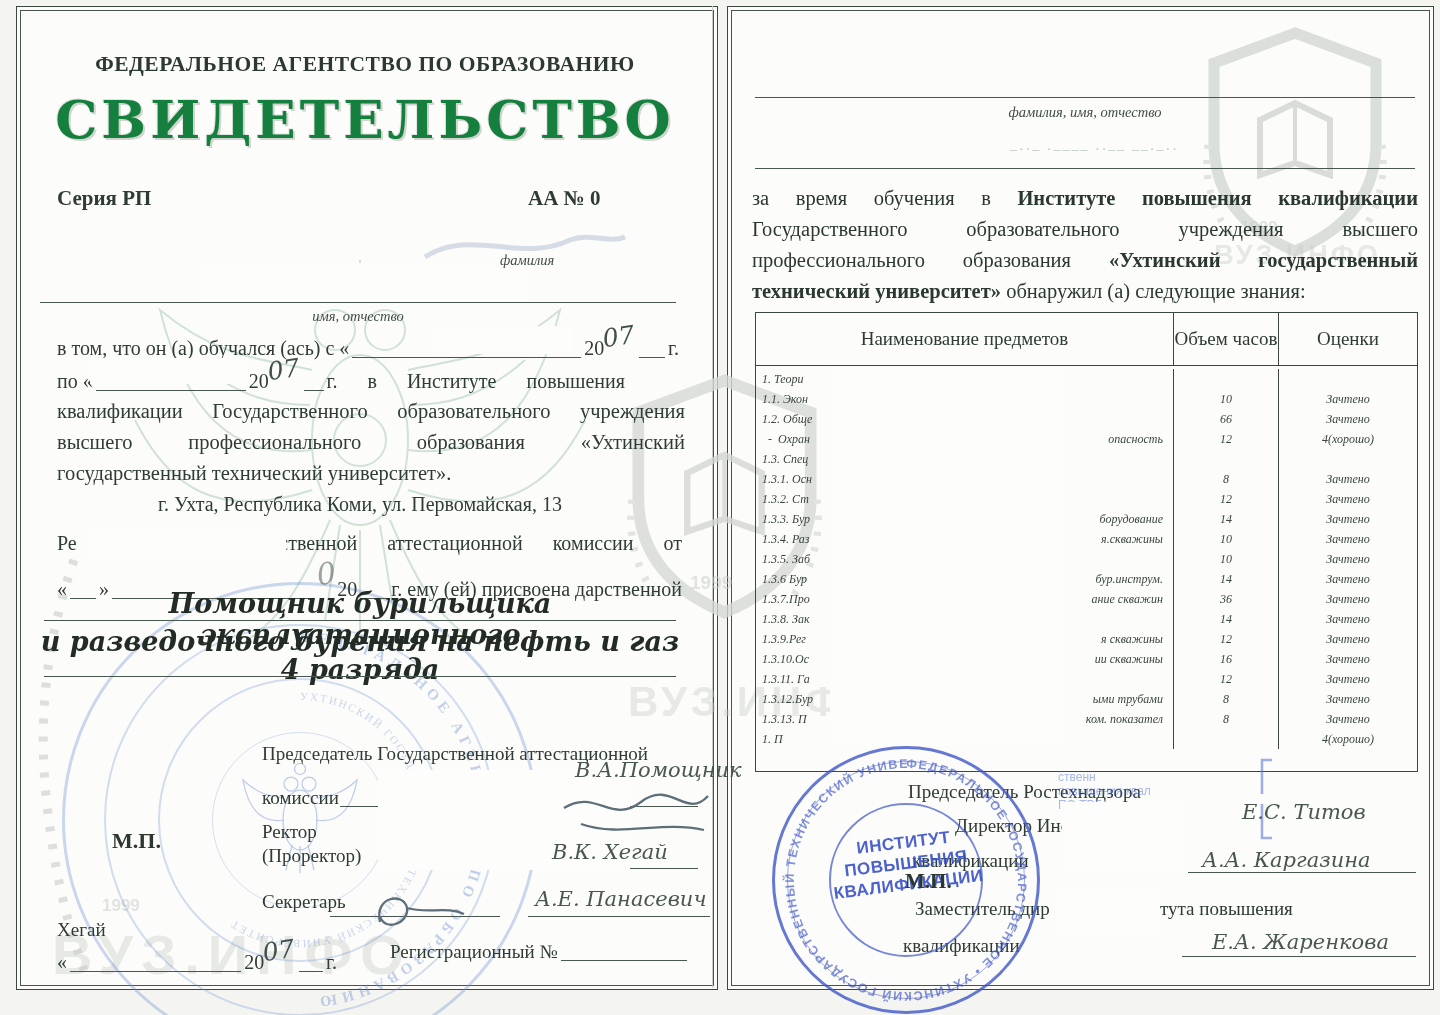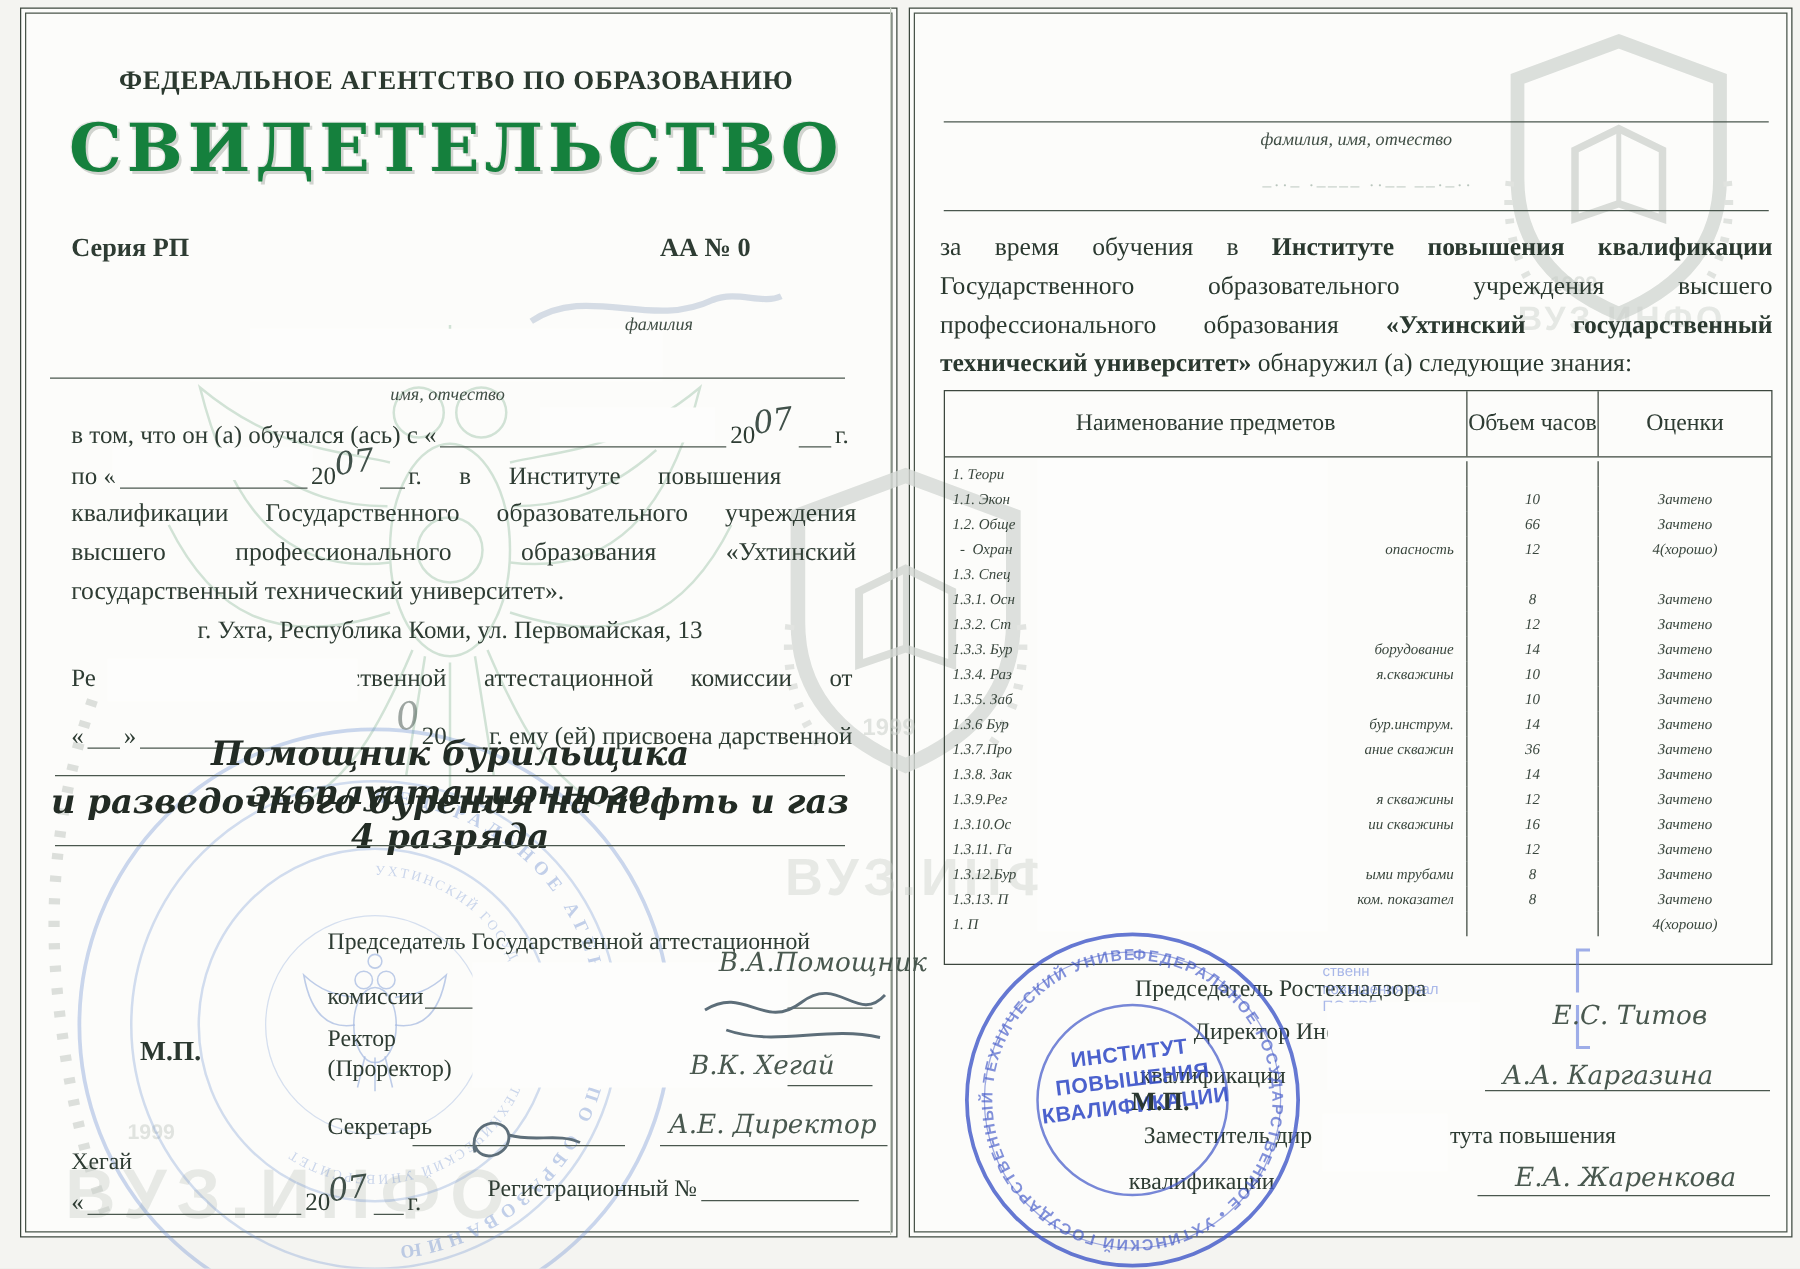--- a/index.html
+++ b/index.html
@@ -205,21 +205,21 @@
   <div class="abs t" style="left:262px;top:786px;font-size:19px;">комиссии</div>
   <svg class="abs" style="left:556px;top:780px;" width="160" height="55">
     <path d="M8,28 C40,8 55,45 85,22 S130,40 152,16 M25,44 C65,58 105,40 148,50" fill="none" stroke="#5d6e79" stroke-width="2.3"></path>
   </svg>
 
   <div class="abs t" style="left:262px;top:820px;font-size:19px;">Ректор</div>
   <div class="abs t" style="left:262px;top:844px;font-size:19px;">(Проректор)</div>
   <div class="abs name" style="left:552px;top:840px;">В.К. Хегай</div>
 
   <div class="abs t" style="left:262px;top:890px;font-size:19px;">Секретарь</div>
-  <div class="abs name" style="left:535px;top:887px;">А.Е. Директор</div>
+  <div class="abs name" style="left:535px;top:887px;">А.Е. Панасевич</div>
   <svg class="abs" style="left:352px;top:886px;" width="120" height="52">
     <path d="M28,36 C22,10 52,6 55,22 C57,38 32,46 28,30 M55,22 C75,28 95,20 112,28" fill="none" stroke="#5d6e79" stroke-width="2.3"></path>
   </svg>
 
   <div class="abs b" style="left:112px;top:828px;font-size:22px;color:#2b3830;">М.П.</div>
 
   <div class="abs t" style="left:57px;top:918px;font-size:19px;">Хегай</div>
   <div class="abs t fline" style="left:57px;top:944px;width:280px;">
     <span>«</span>
     <span class="fl"></span>

